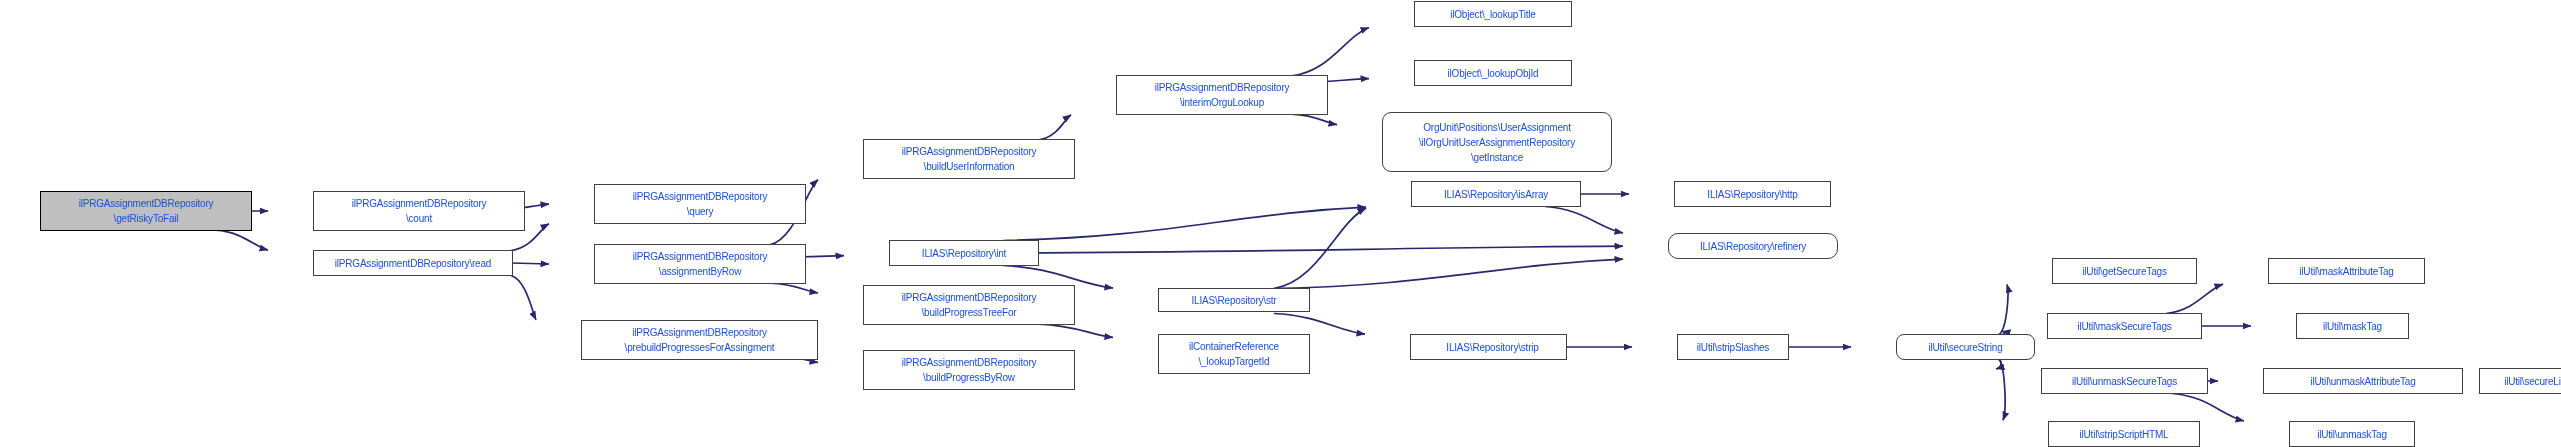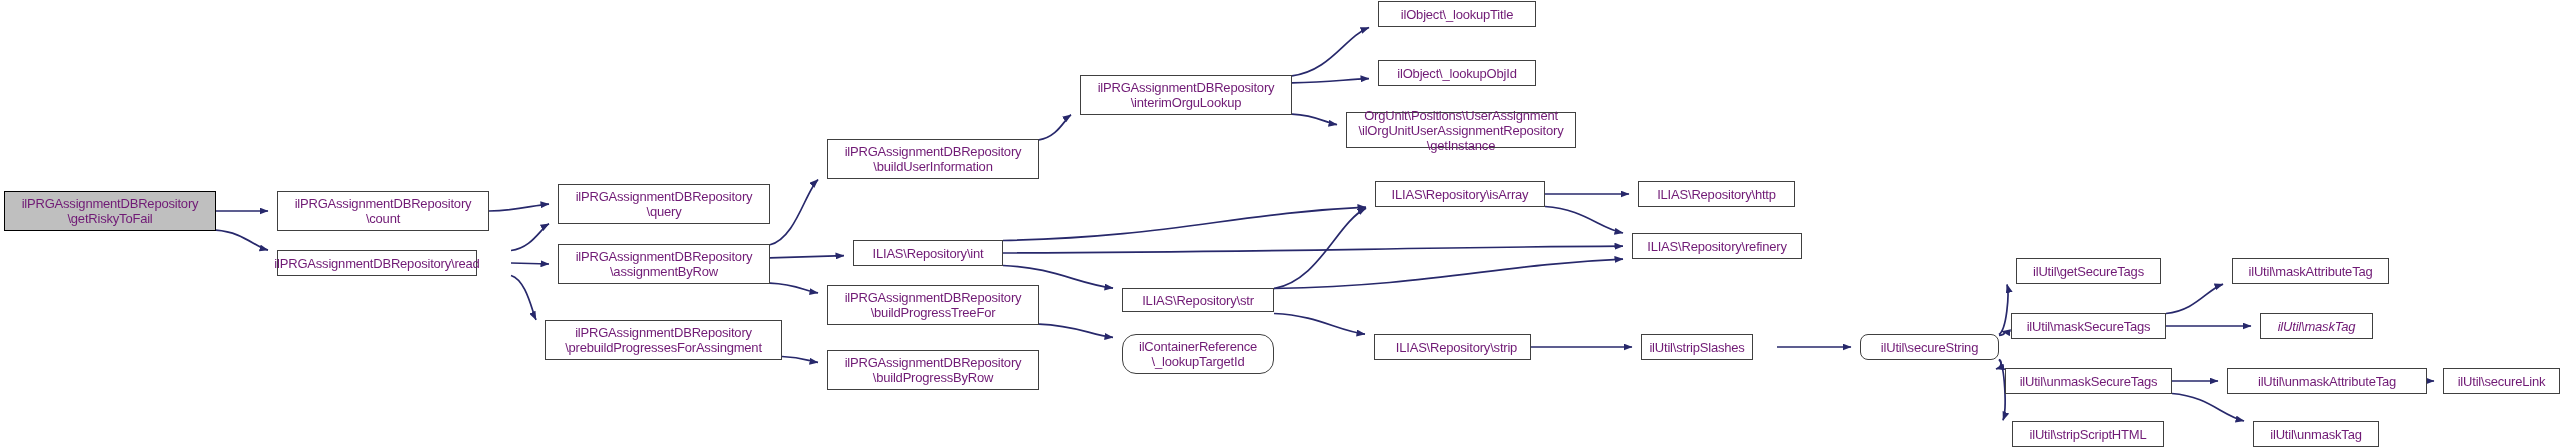--- a/index.html
+++ b/index.html
@@ -24,31 +24,32 @@
     top: 0;
     width: 2561px;
     height: 447px;
     pointer-events: none;
   }
   .node {
     position: absolute;
     box-sizing: border-box;
     border: 1px solid #404040;
     background: #ffffff;
-    color: #701a75;
+    color: #1d4ed8;
     display: flex;
     align-items: center;
     justify-content: center;
     text-align: center;
     font-family: "Liberation Sans", sans-serif;
-    font-size: 13px;
+    font-size: 10px;
     line-height: 15px;
     letter-spacing: -0.2px;
     white-space: pre;
     z-index: 3;
+    margin-left: 36px;
   }
   .node.root {
     background: #bfbfbf;
     border-color: #000000;
   }
   .node .node-label {
     display: block;
     padding: 0 4px;
   }
 </style>
@@ -114,36 +115,36 @@
       <div class="node" style="left: 827px; top: 139px; width: 212px; height: 40px;"><span class="node-label">ilPRGAssignmentDBRepository
 \buildUserInformation</span></div>
       <div class="node" style="left: 827px; top: 285px; width: 212px; height: 40px;"><span class="node-label">ilPRGAssignmentDBRepository
 \buildProgressTreeFor</span></div>
       <div class="node" style="left: 827px; top: 350px; width: 212px; height: 40px;"><span class="node-label">ilPRGAssignmentDBRepository
 \buildProgressByRow</span></div>
       <div class="node" style="left: 1080px; top: 75px; width: 212px; height: 40px;"><span class="node-label">ilPRGAssignmentDBRepository
 \interimOrguLookup</span></div>
       <div class="node" style="left: 1378px; top: 1px; width: 158px; height: 26px;"><span class="node-label">ilObject\_lookupTitle</span></div>
       <div class="node" style="left: 1378px; top: 60px; width: 158px; height: 26px;"><span class="node-label">ilObject\_lookupObjId</span></div>
-      <div class="node" style="left: 1346px; top: 112px; width: 230px; height: 36px;"><span class="node-label">OrgUnit\Positions\UserAssignment
+      <div class="node" style="left: 1346px; top: 112px; width: 230px; height: 60px; border-radius: 9px;"><span class="node-label">OrgUnit\Positions\UserAssignment
 \ilOrgUnitUserAssignmentRepository
 \getInstance</span></div>
       <div class="node" style="left: 853px; top: 240px; width: 150px; height: 26px;"><span class="node-label">ILIAS\Repository\int</span></div>
       <div class="node" style="left: 1375px; top: 181px; width: 170px; height: 26px;"><span class="node-label">ILIAS\Repository\isArray</span></div>
       <div class="node" style="left: 1638px; top: 181px; width: 157px; height: 26px;"><span class="node-label">ILIAS\Repository\http</span></div>
-      <div class="node" style="left: 1632px; top: 233px; width: 170px; height: 26px;"><span class="node-label">ILIAS\Repository\refinery</span></div>
+      <div class="node" style="left: 1632px; top: 233px; width: 170px; height: 26px; border-radius: 10px;"><span class="node-label">ILIAS\Repository\refinery</span></div>
       <div class="node" style="left: 1122px; top: 288px; width: 152px; height: 24px;"><span class="node-label">ILIAS\Repository\str</span></div>
       <div class="node" style="left: 1374px; top: 334px; width: 157px; height: 26px; padding-left: 8px;"><span class="node-label">ILIAS\Repository\strip</span></div>
-      <div class="node" style="left: 1122px; top: 334px; width: 152px; height: 40px; border-radius: 14px;"><span class="node-label">ilContainerReference
+      <div class="node" style="left: 1122px; top: 334px; width: 152px; height: 40px;"><span class="node-label">ilContainerReference
 \_lookupTargetId</span></div>
       <div class="node" style="left: 1641px; top: 334px; width: 112px; height: 26px;"><span class="node-label">ilUtil\stripSlashes</span></div>
       <div class="node" style="left: 1860px; top: 334px; width: 139px; height: 26px; border-radius: 8px;"><span class="node-label">ilUtil\secureString</span></div>
       <div class="node" style="left: 2016px; top: 258px; width: 145px; height: 26px;"><span class="node-label">ilUtil\getSecureTags</span></div>
       <div class="node" style="left: 2011px; top: 313px; width: 155px; height: 26px;"><span class="node-label">ilUtil\maskSecureTags</span></div>
       <div class="node" style="left: 2005px; top: 368px; width: 167px; height: 26px; align-items: center;"><span class="node-label">ilUtil\unmaskSecureTags</span></div>
       <div class="node" style="left: 2012px; top: 421px; width: 152px; height: 26px;"><span class="node-label">ilUtil\stripScriptHTML</span></div>
       <div class="node" style="left: 2232px; top: 258px; width: 157px; height: 26px;"><span class="node-label">ilUtil\maskAttributeTag</span></div>
-      <div class="node" style="left: 2260px; top: 313px; width: 113px; height: 26px; font-style: italic;"><span class="node-label">ilUtil\maskTag</span></div>
+      <div class="node" style="left: 2260px; top: 313px; width: 113px; height: 26px;"><span class="node-label">ilUtil\maskTag</span></div>
       <div class="node" style="left: 2227px; top: 368px; width: 200px; height: 26px;"><span class="node-label">ilUtil\unmaskAttributeTag</span></div>
       <div class="node" style="left: 2253px; top: 421px; width: 126px; height: 26px;"><span class="node-label">ilUtil\unmaskTag</span></div>
       <div class="node" style="left: 2443px; top: 368px; width: 117px; height: 26px;"><span class="node-label">ilUtil\secureLink</span></div>
     </div>
 </div>
 
 </body></html>

